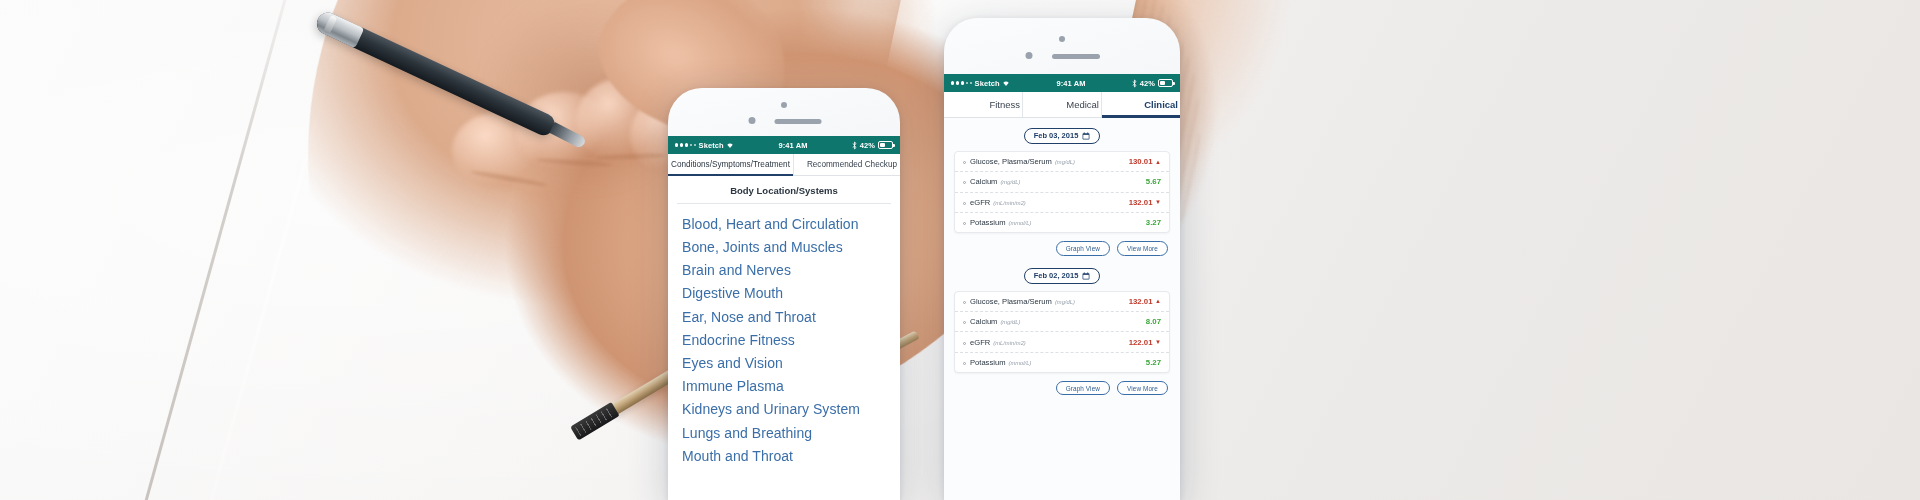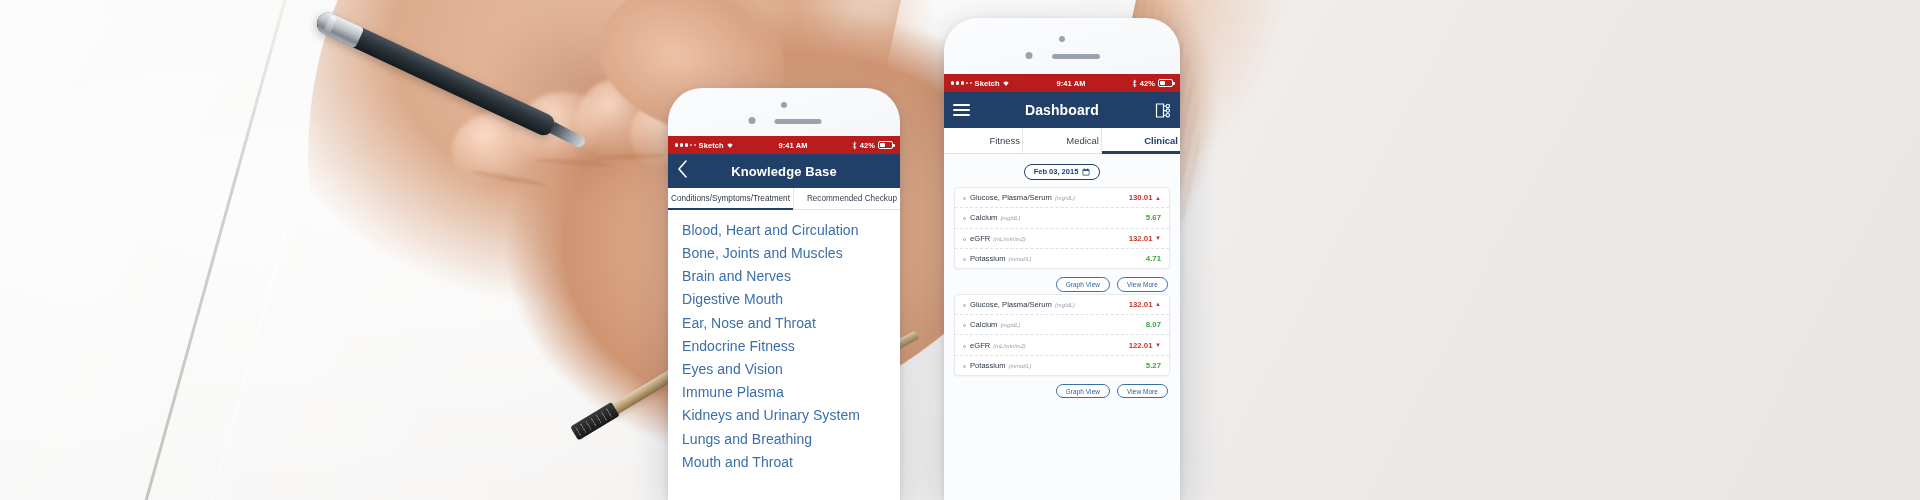--- a/index.html
+++ b/index.html
@@ -171,21 +171,21 @@
     position:absolute; left:56%; top:31px; transform:translateX(-50%);
     width:47px; height:4.5px; border-radius:3px; background:#9aa2ad;
   }
   #phone-right .speaker { top:36px; width:48px; }
 
   .screen { position:relative; background:#fff; height:calc(100% - 48px); overflow:hidden; }
   #phone-right .screen { height:calc(100% - 56px); }
 
   
   .statusbar {
-    background:#b91c1c; color:#fff; height:18px;
+    background:#0f766e; color:#fff; height:18px;
     display:flex; align-items:center; justify-content:space-between;
     padding:0 7px; font-size:7.5px; font-weight:bold; letter-spacing:.1px;
   }
   .sb-left { display:flex; align-items:center; gap:2.5px; }
   .dots { display:flex; gap:1.6px; align-items:center; }
   .dots i { width:3.3px; height:3.3px; border-radius:50%; background:#fff; display:block; }
   .dots i.hollow { background:transparent; border:.8px solid #fff; width:2.4px; height:2.4px; }
   .sb-right { display:flex; align-items:center; gap:3px; }
   .batt {
     width:15px; height:7.5px; border:1px solid #fff; border-radius:2px;
@@ -334,34 +334,27 @@
         <svg width="5" height="9" viewBox="0 0 5 9">
           <path d="M1 2.4 L4 6.6 L2.5 8 V1 L4 2.4 L1 6.6" stroke="#fff" stroke-width=".8" fill="none"></path>
         </svg>
         <span>42%</span>
         <span class="batt">
             <span></span>
           </span>
       </div>
     </div>
 
-    <div class="navbar">
-      <span class="back-chev">
-        <svg width="11" height="18" viewBox="0 0 11 18">
-          <path d="M9 1 L2 9 L9 17" stroke="#fff" stroke-width="1.6" fill="none" stroke-linecap="round" stroke-linejoin="round"></path>
-        </svg>
-      </span>
-      <span class="nav-title">Knowledge Base</span>
-    </div>
 
     <div class="tabs">
       <div class="tab active">Conditions/Symptoms/Treatment</div>
       <div class="tab">Recommended Checkup</div>
     </div>
 
+    <div class="section-title">Body Location/Systems</div>
 
     <div class="link-list">
       <a class="link-item">Blood, Heart and Circulation</a>
       <a class="link-item">Bone, Joints and Muscles</a>
       <a class="link-item">Brain and Nerves</a>
       <a class="link-item">Digestive Mouth</a>
       <a class="link-item">Ear, Nose and Throat</a>
       <a class="link-item">Endocrine Fitness</a>
       <a class="link-item">Eyes and Vision</a>
       <a class="link-item">Immune Plasma</a>
@@ -400,37 +393,20 @@
         <svg width="5" height="9" viewBox="0 0 5 9">
           <path d="M1 2.4 L4 6.6 L2.5 8 V1 L4 2.4 L1 6.6" stroke="#fff" stroke-width=".8" fill="none"></path>
         </svg>
         <span>42%</span>
         <span class="batt">
             <span></span>
           </span>
       </div>
     </div>
 
-    <div class="navbar">
-      <span class="hamburger">
-          <i></i>
-          <i></i>
-          <i></i>
-        </span>
-      <span class="nav-title">Dashboard</span>
-      <span class="nav-right">
-        <svg width="16" height="17" viewBox="0 0 16 17">
-          <path d="M1.5 2 H8.5 V15 H1.5 Z" stroke="#fff" stroke-width="1.2" fill="none"></path>
-          <circle cx="12.8" cy="4" r="1.7" stroke="#fff" stroke-width="1.1" fill="none"></circle>
-          <circle cx="12.8" cy="8.6" r="1.7" stroke="#fff" stroke-width="1.1" fill="none"></circle>
-          <circle cx="12.8" cy="13.2" r="1.7" stroke="#fff" stroke-width="1.1" fill="none"></circle>
-          <path d="M8.5 4 H11 M8.5 8.6 H11 M8.5 13.2 H11" stroke="#fff" stroke-width="1.1"></path>
-        </svg>
-      </span>
-    </div>
 
     <div class="tabs">
       <div class="tab">Fitness</div>
       <div class="tab">Medical</div>
       <div class="tab active">Clinical</div>
     </div>
 
     <div class="clinical-body">
 
       <div class="date-row">
@@ -478,30 +454,41 @@
             <span class="arrow">▼</span>
           </span>
         </div>
         <div class="lab-row">
           <span class="lab-name">
             <i class="bullet"></i>
             <span>Potassium</span>
             <span class="unit">(mmol/L)</span>
           </span>
           <span class="lab-val" style="color:#3aa63a">
-            <span>4.71</span>
+            <span>3.27</span>
           </span>
         </div>
       </div>
 
       <div class="btn-row">
         <button class="pill-btn">Graph View</button>
         <button class="pill-btn">View More</button>
       </div>
 
+      <div class="date-row">
+        <div class="date-pill">
+          <span>Feb 02, 2015</span>
+          <svg class="cal-ico" width="8" height="8" viewBox="0 0 10 10">
+            <rect x=".7" y="1.6" width="8.6" height="7.7" rx="1" fill="#20406a"></rect>
+            <rect x="1.6" y="3.6" width="6.8" height="4.8" fill="#fff"></rect>
+            <rect x="2.2" y=".4" width="1.1" height="2" rx=".4" fill="#20406a"></rect>
+            <rect x="6.7" y=".4" width="1.1" height="2" rx=".4" fill="#20406a"></rect>
+          </svg>
+        </div>
+      </div>
 
       <div class="card">
         <div class="lab-row">
           <span class="lab-name">
             <i class="bullet"></i>
             <span>Glucose, Plasma/Serum</span>
             <span class="unit">(mg/dL)</span>
           </span>
           <span class="lab-val" style="color:#c0392b">
             <span>132.01</span>

